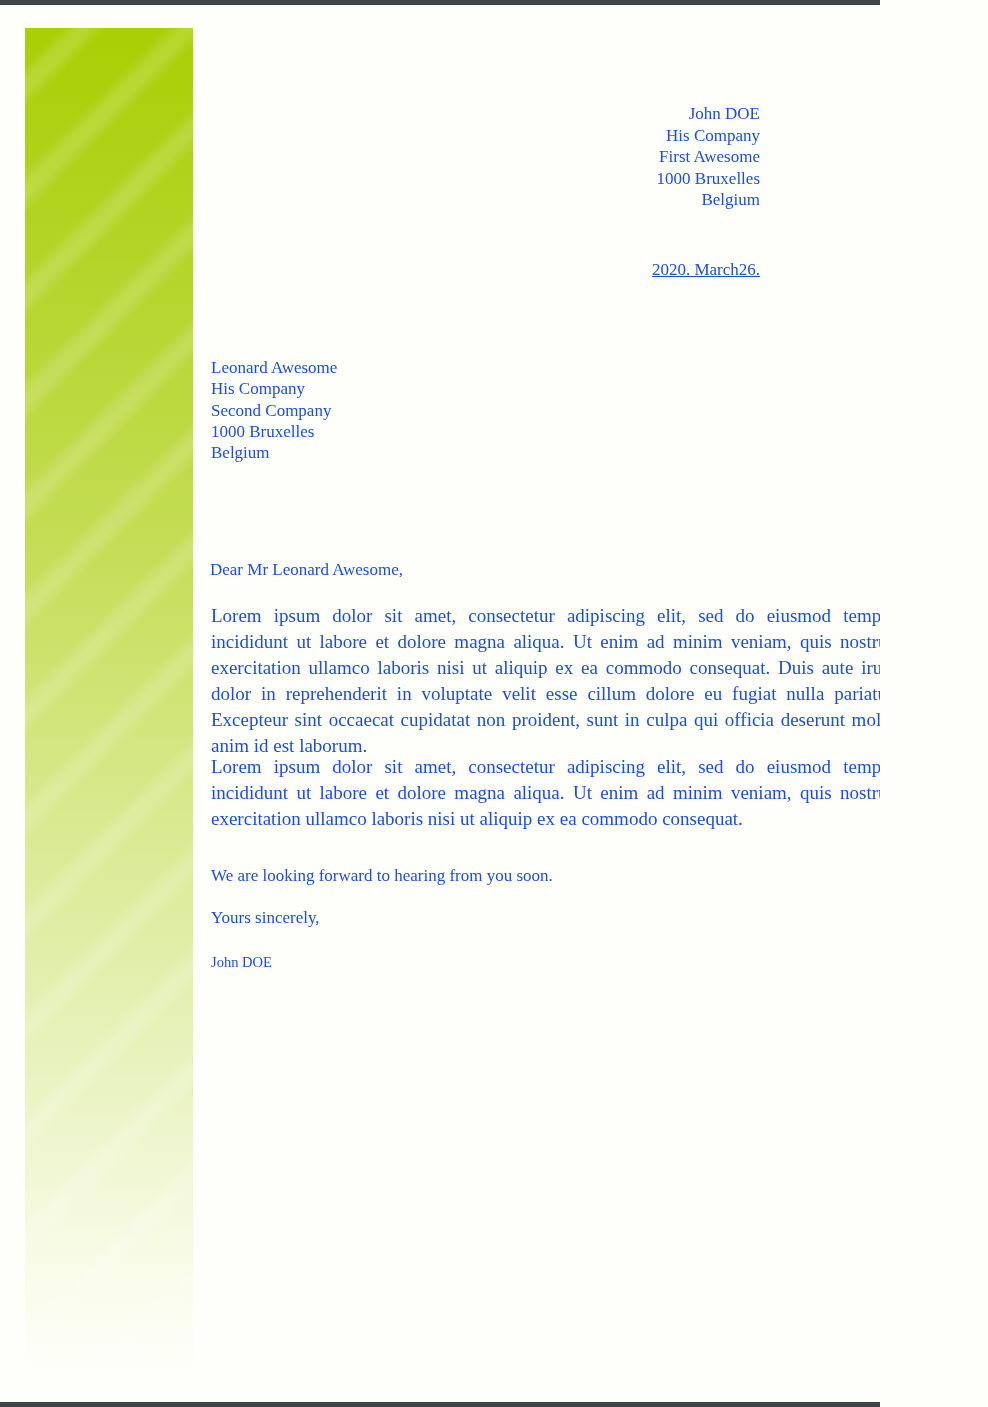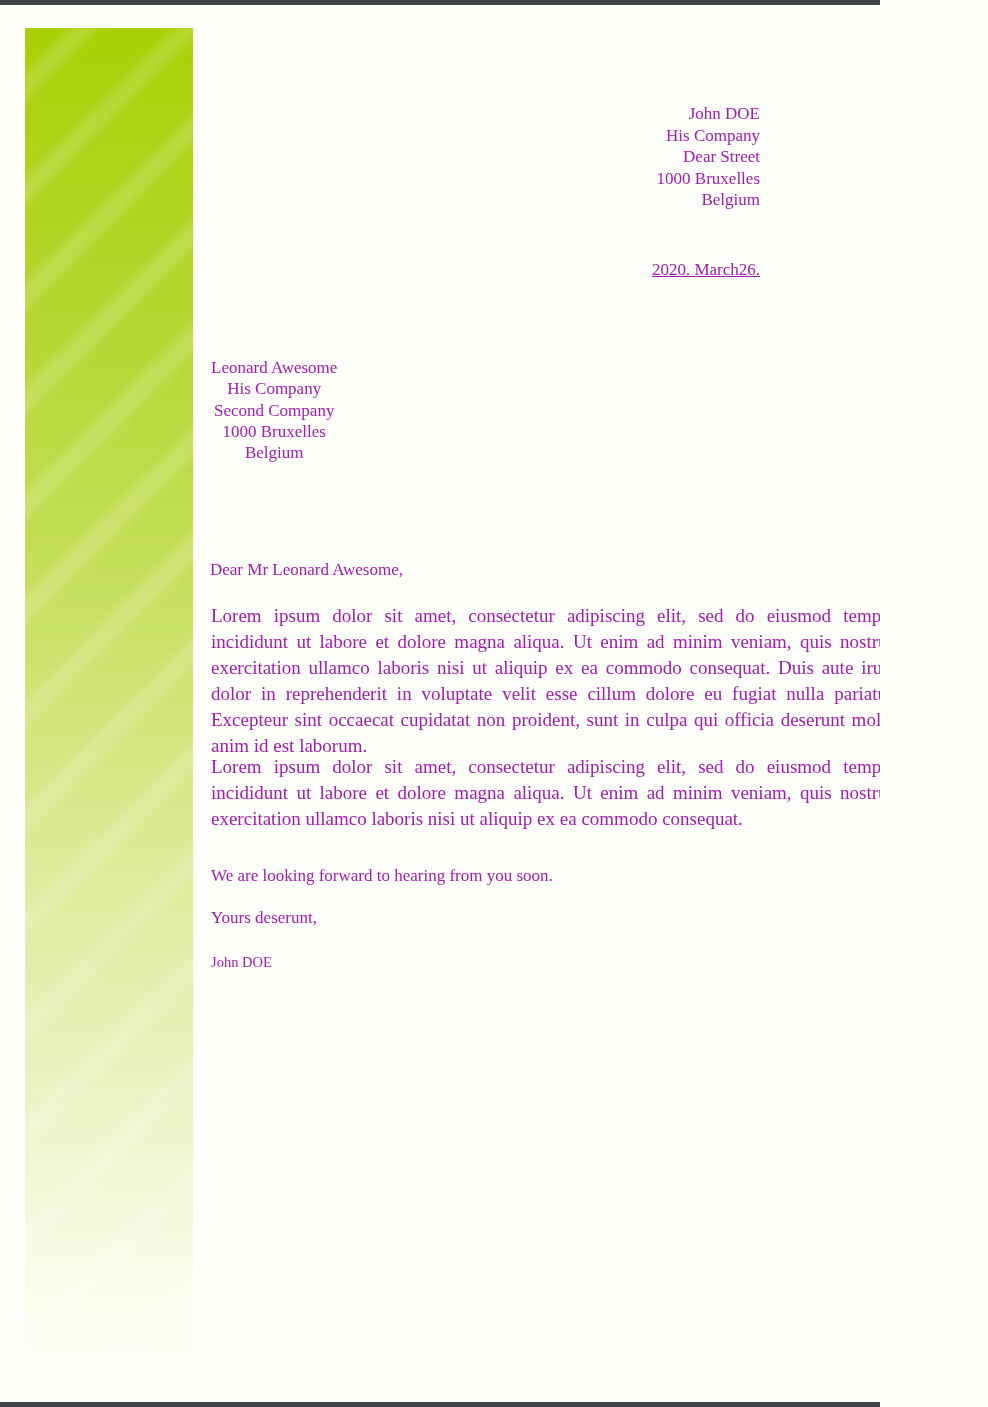--- a/index.html
+++ b/index.html
@@ -7,21 +7,21 @@
     padding: 0;
     background: #fefffb;
     font-family: "Liberation Serif", "DejaVu Serif", serif;
   }
   .screen {
     position: relative;
     width: 880px;
     height: 1407px;
     background: #fefffb;
     overflow: hidden;
-    color: #a21caf;
+    color: #1d4ed8;
   }
   .edge-bar {
     position: absolute;
     left: 0;
     width: 988px;
     height: 5px;
     background: #3f4549;
   }
   .edge-bar.top { top: 0; }
   .edge-bar.bottom { bottom: 0; }
@@ -62,21 +62,21 @@
     top: 259px;
     right: 120px;
     font-size: 17px;
     line-height: 21.5px;
     text-decoration: underline;
   }
   .recipient-block {
     position: absolute;
     top: 357px;
     left: 211px;
-    text-align: center;
+    text-align: left;
     font-size: 17px;
     line-height: 21.3px;
   }
   .salutation {
     position: absolute;
     top: 557px;
     left: 210px;
     font-size: 17px;
     line-height: 26px;
   }
@@ -118,21 +118,21 @@
 
 <div class="screen">
 
   <div class="edge-bar top"></div>
 
   <div class="sidebar"></div>
 
   <div class="sender-block">
     <span>John DOE</span>
     <span>His Company</span>
-    <span>Dear Street</span>
+    <span>First Awesome</span>
     <span>1000 Bruxelles</span>
     <span>Belgium</span>
   </div>
 
   <div class="date-line">2020. March26.</div>
 
   <div class="recipient-block">
     <span>Leonard Awesome</span>
     <span>His Company</span>
     <span>Second Company</span>
@@ -141,19 +141,19 @@
   </div>
 
   <div class="salutation">Dear Mr Leonard Awesome,</div>
 
   <div class="body-para para-1">Lorem ipsum dolor sit amet, consectetur adipiscing elit, sed do eiusmod tempor incididunt ut labore et dolore magna aliqua. Ut enim ad minim veniam, quis nostrud exercitation ullamco laboris nisi ut aliquip ex ea commodo consequat. Duis aute irure dolor in reprehenderit in voluptate velit esse cillum dolore eu fugiat nulla pariatur. Excepteur sint occaecat cupidatat non proident, sunt in culpa qui officia deserunt mollit anim id est laborum.</div>
 
   <div class="body-para para-2">Lorem ipsum dolor sit amet, consectetur adipiscing elit, sed do eiusmod tempor incididunt ut labore et dolore magna aliqua. Ut enim ad minim veniam, quis nostrud exercitation ullamco laboris nisi ut aliquip ex ea commodo consequat.</div>
 
   <div class="pre-closing">We are looking forward to hearing from you soon.</div>
 
-  <div class="closing">Yours deserunt,</div>
+  <div class="closing">Yours sincerely,</div>
 
   <div class="signature">John DOE</div>
 
   <div class="edge-bar bottom"></div>
 
 </div>
 
 </body></html>

